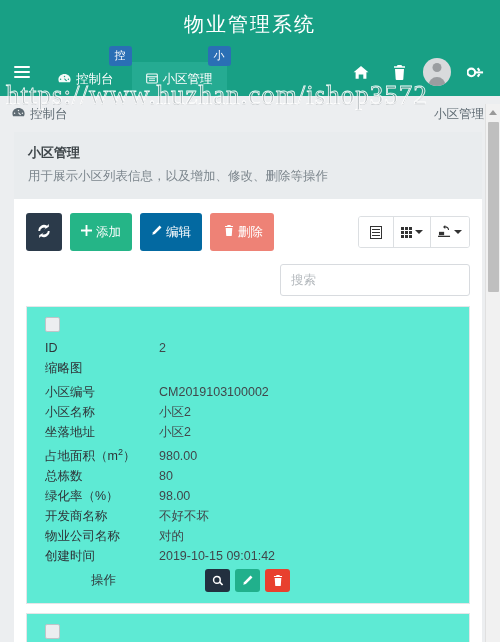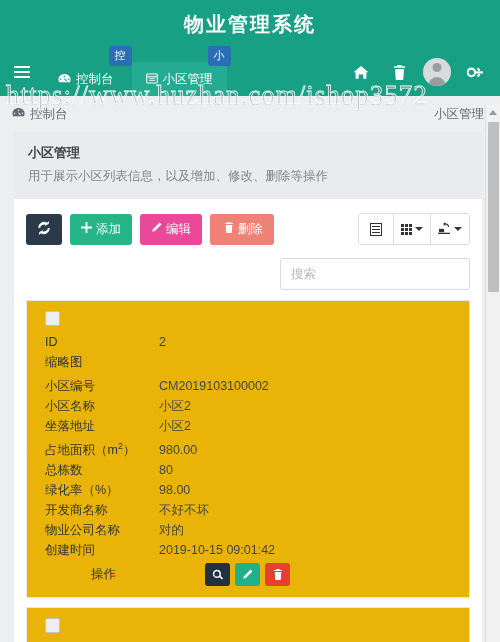--- a/index.html
+++ b/index.html
@@ -14,21 +14,21 @@
   
   .brandbar {
     height: 48px;
     background: #18a085;
     display: flex; align-items: center; justify-content: center;
   }
   .brandbar .title {
     color: #ffffff;
     font-size: 20px;
     letter-spacing: 2px;
-    font-weight: 700;
+    font-weight: 400;
   }
 
   
   .navbar {
     height: 48px;
     background: #18a085;
     display: flex; align-items: flex-end;
     position: relative;
   }
   .nav-left { display: flex; align-items: flex-end; height: 48px; }
@@ -137,29 +137,29 @@
 
   .panel-body { background: #ffffff; padding: 14px 12px 0; }
 
   
   .toolbar { display: flex; align-items: center; }
   .btn {
     border: none; border-radius: 3px;
     font-size: 12.5px;
     color: #ffffff;
     padding: 0 11px;
-    height: 31px;
+    height: 38px;
     display: inline-flex; align-items: center; gap: 4px;
     cursor: pointer;
     margin-right: 8px;
     font-family: inherit;
   }
   .btn-refresh { background: #2b3a4a; width: 36px; justify-content: center; padding: 0; }
   .btn-add { background: #25b587; }
-  .btn-edit { background: #ec4899; }
+  .btn-edit { background: #0369a1; }
   .btn-del  { background: #ee8276; padding-left: 14px; }
   .btn .gi { font-size: 12px; }
 
   .btn-group {
     margin-left: auto;
     display: flex;
     border: 1px solid #dcdfe2;
     border-radius: 3px;
     overflow: hidden;
     background: #fff;
@@ -195,21 +195,21 @@
     padding: 0 10px;
     font-size: 12.5px;
     color: #555;
     font-family: inherit;
     background: #fff;
   }
   .search-input::placeholder { color: #b4b9bd; }
 
   
   .card {
-    background: #eab308;
+    background: #5eead4;
     border: 1px solid #e4e6e8;
     margin-bottom: 9px;
     padding: 8px 10px 10px;
   }
   .cb {
     width: 15px; height: 15px;
     background: #eceef0;
     border: 1px solid #bfc4c8;
     border-radius: 2px;
     display: block;

